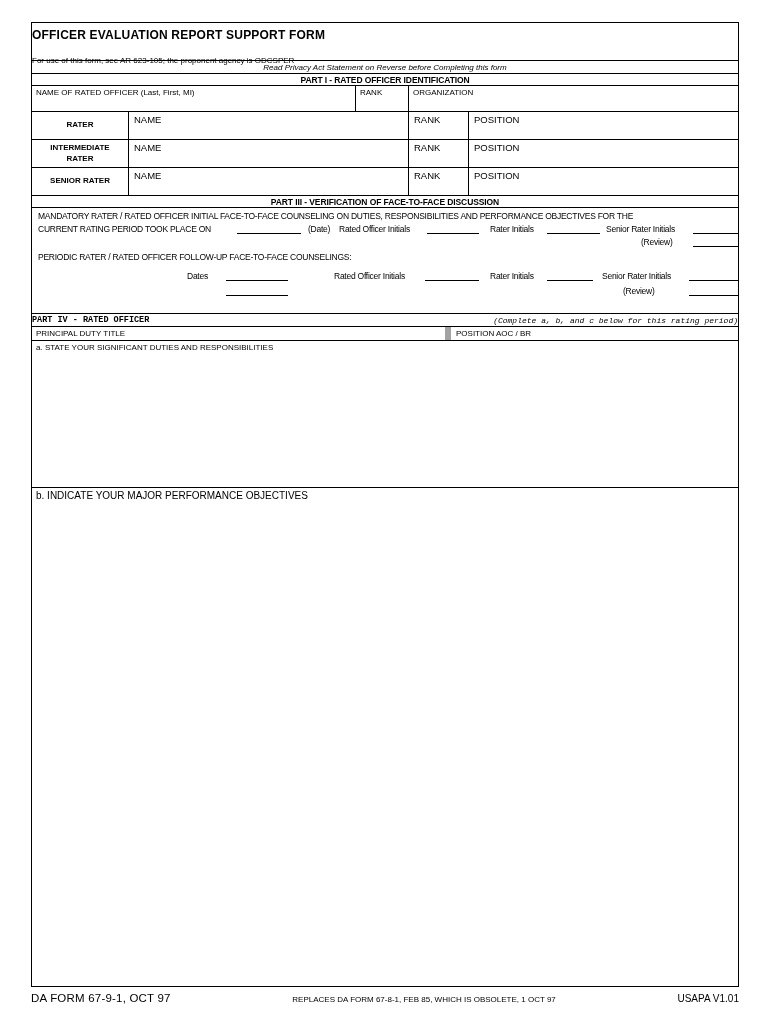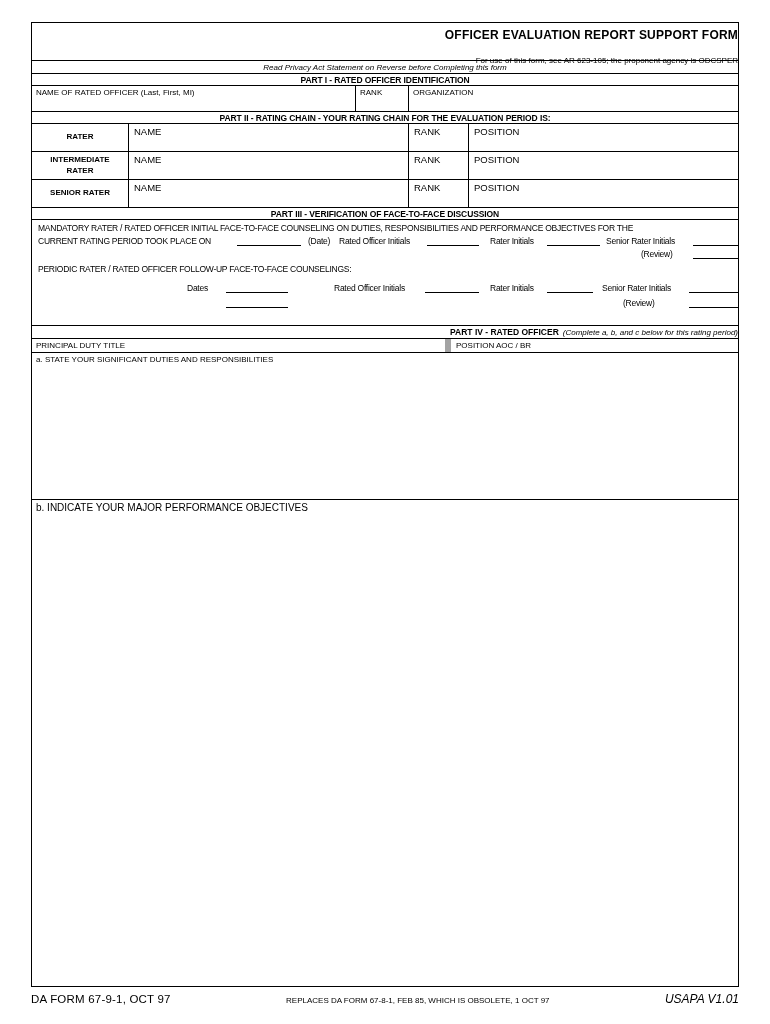--- a/index.html
+++ b/index.html
@@ -7,21 +7,21 @@
     width:770px; height:1024px; background:#ffffff; color:#000;
     font-family:"Liberation Sans", sans-serif; position:relative; overflow:hidden;
   }
   .form{
     position:absolute; left:31px; top:22px; width:708px; height:965px;
     border:1px solid #000; background:#fff;
   }
   .sec{ border-bottom:1px solid #000; width:100%; }
 
   
-  .title-block{ height:38px; text-align:right; padding-top:5px; }
+  .title-block{ height:38px; text-align:left; padding-top:5px; }
   .form-title{ font-size:12px; font-weight:bold; letter-spacing:.2px; }
   .form-subtitle{ font-size:8px; margin-top:14px; }
   .privacy{ height:13px; text-align:center; font-style:italic; font-size:8px; padding-top:2px; }
 
   .part-header{ height:12px; text-align:center; font-weight:bold; font-size:8.5px; padding-top:1px; letter-spacing:-.1px; }
 
   
   .p1-fields{ height:26px; display:flex; }
   .p1-fields .cell{ padding:2px 4px; font-size:8px; }
   .p1-c1{ width:324px; border-right:1px solid #000; }
@@ -38,37 +38,37 @@
   .p2-name{ width:280px; border-right:1px solid #000; }
   .p2-rank{ width:60px;  border-right:1px solid #000; }
   .p2-pos{ flex:1; }
 
   
   .p3-body{ height:106px; position:relative; font-size:8.5px; letter-spacing:-.25px; overflow:hidden; }
   .p3-body .t{ position:absolute; white-space:nowrap; }
   .blank{ position:absolute; height:10px; border-bottom:1px solid #000; }
 
   
-  .p4-header{ height:13px; display:flex; justify-content:flex-end; align-items:flex-start; gap:4px; padding-top:1px; }
+  .p4-header{ height:13px; display:flex; justify-content:space-between; align-items:flex-start; gap:4px; padding-top:1px;font-family:Liberation Mono, monospace; }
   .p4-title{ font-weight:bold; font-size:8.5px; }
   .p4-note{ font-style:italic; font-size:8px; padding-top:.5px; }
   .duty-row{ height:14px; display:flex; font-size:8px; }
   .duty-left{ width:419px; border-right:6px solid #a3a3a3; padding:2px 4px; }
   .duty-right{ flex:1; padding:2px 5px; }
   .section-a{ height:147px; padding:2px 4px; font-size:8px; }
   .section-b{ height:486px; padding:2px 4px; font-size:10px; border-bottom:none; }
 
   
   .footer{
     position:absolute; left:31px; top:992px; width:708px;
     display:flex; justify-content:space-between; align-items:baseline;
   }
   .footer-left{ font-weight:normal; font-size:11.5px; letter-spacing:.2px; }
   .footer-center{ font-size:8px; }
-  .footer-right{ font-size:12px;font-style:italic; }
+  .footer-right{ font-size:10px; }
 </style>
 </head>
 <body>
 
 <div class="form">
 
   <div class="sec title-block">
     <div class="form-title">OFFICER EVALUATION REPORT SUPPORT FORM</div>
     <div class="form-subtitle">For use of this form, see AR 623-105; the proponent agency is ODCSPER</div>
   </div>
@@ -81,21 +81,20 @@
       <span>NAME OF RATED OFFICER (Last, First, MI)</span>
     </div>
     <div class="cell p1-c2">
       <span>RANK</span>
     </div>
     <div class="cell p1-c3">
       <span>ORGANIZATION</span>
     </div>
   </div>
 
-  <div class="sec part-header">PART II - RATING CHAIN - YOUR RATING CHAIN FOR THE EVALUATION PERIOD IS:</div>
 
   <div class="sec p2-row">
     <div class="role-cell">RATER</div>
     <div class="p2cell p2-name">
       <span>NAME</span>
     </div>
     <div class="p2cell p2-rank">
       <span>RANK</span>
     </div>
     <div class="p2cell p2-pos">

